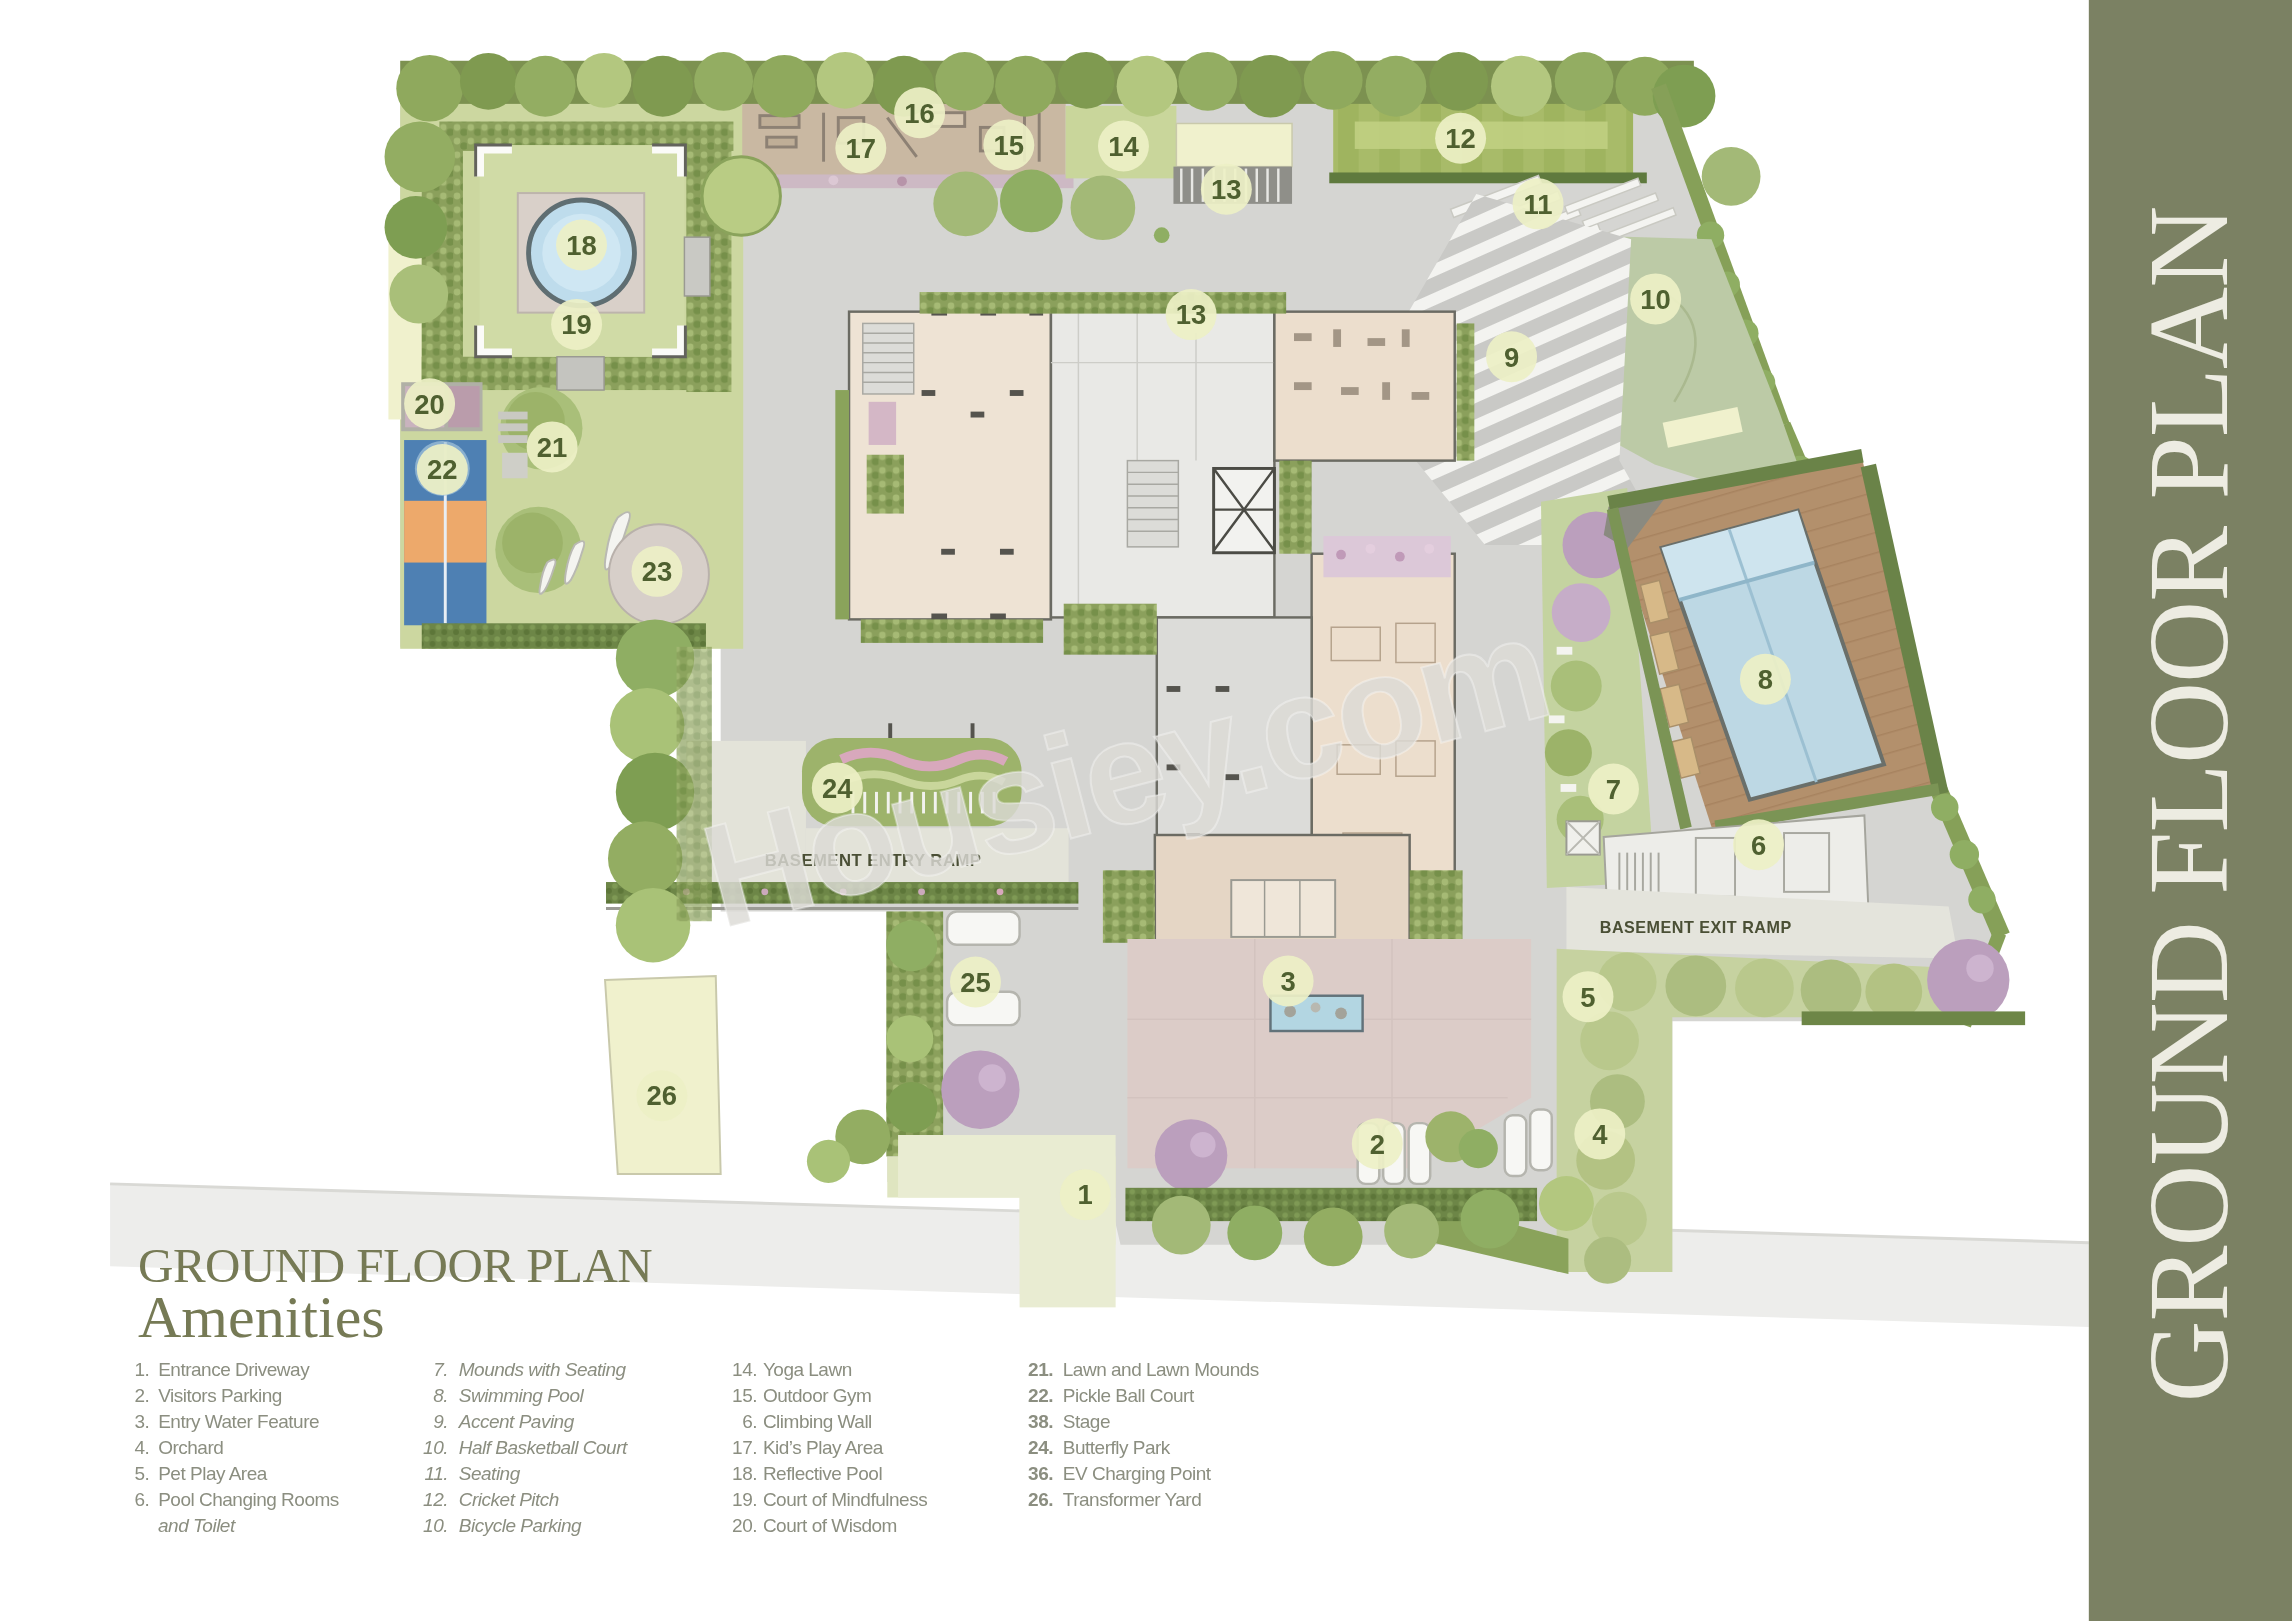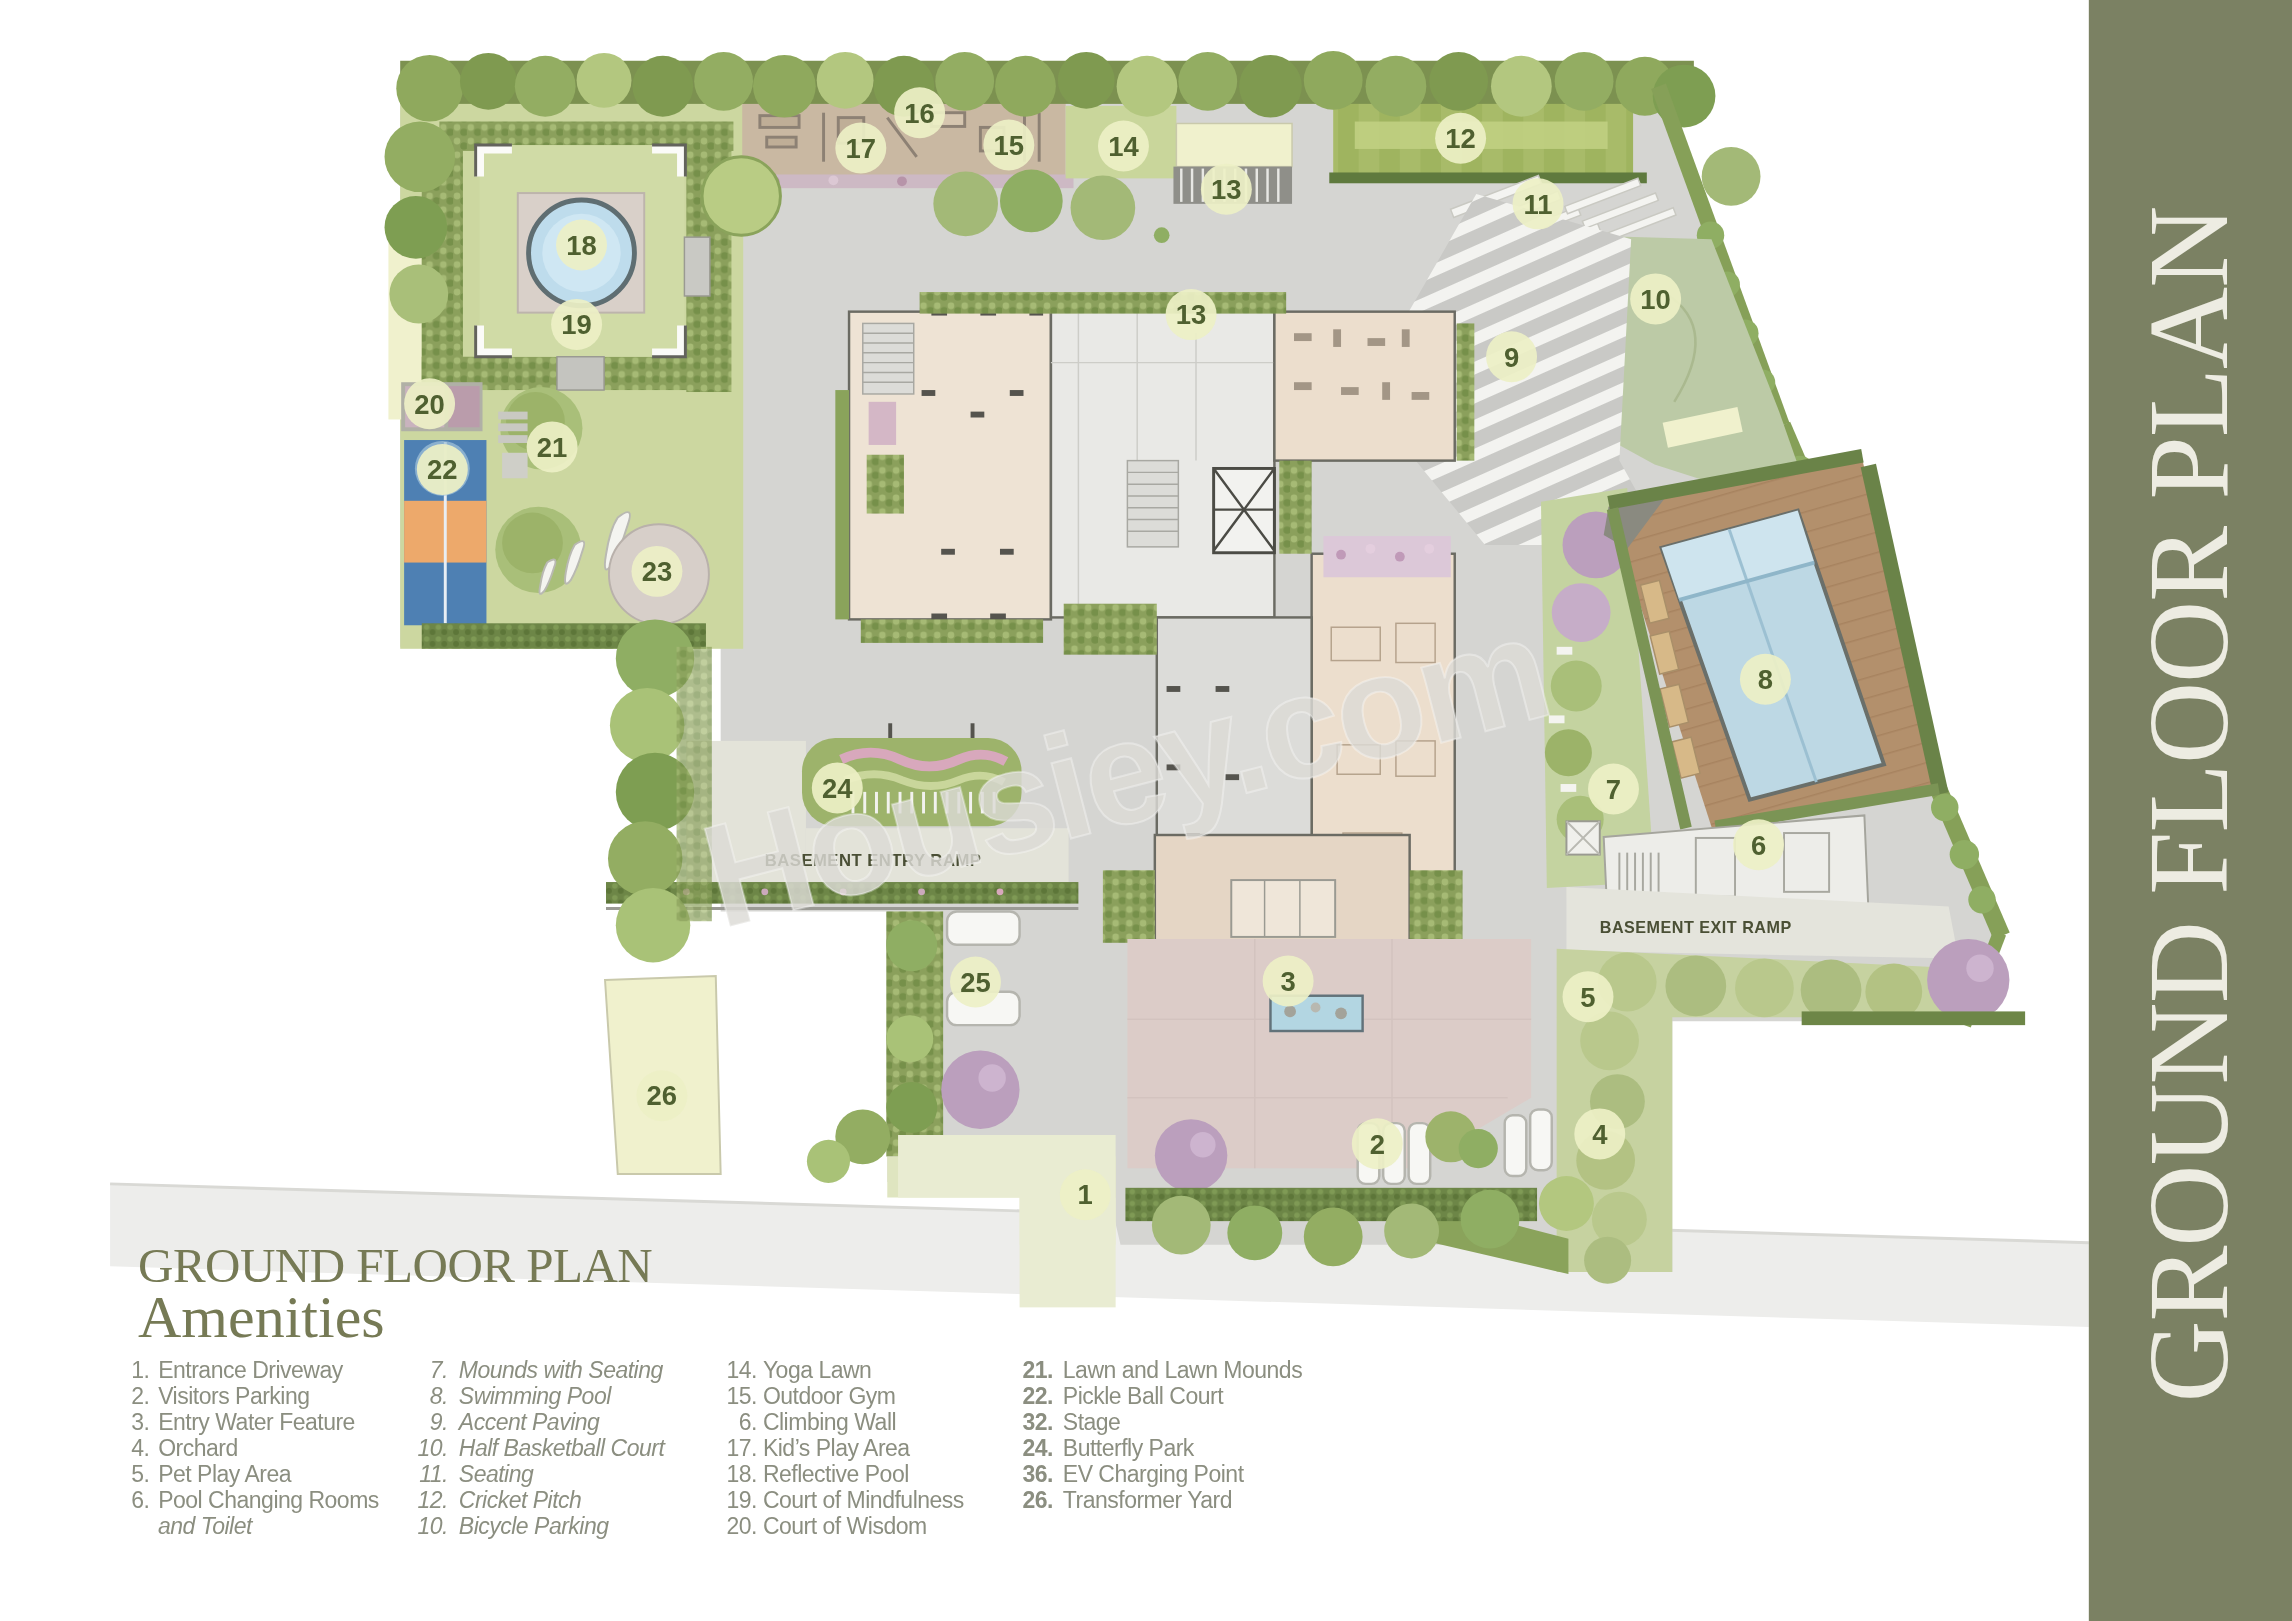--- a/index.html
+++ b/index.html
@@ -5,21 +5,21 @@
   html,body{margin:0;padding:0;background:#ffffff;}
   body{width:2293px;height:1621px;position:relative;overflow:hidden;
        font-family:"Liberation Sans", sans-serif;}
   #plan{position:absolute;left:0;top:0;}
   .ttl{position:absolute;left:138px;top:1241px;
        font-family:"Liberation Serif", serif;font-size:49px;letter-spacing:-0.5px;line-height:1;
        color:#767a55;white-space:nowrap;}
   .sub{position:absolute;left:138px;top:1287px;
        font-family:"Liberation Serif", serif;font-size:60px;line-height:1;
        color:#767a55;white-space:nowrap;}
-  .leg{position:absolute;top:1357px;font-size:23px;letter-spacing:-0.5px;line-height:26px;
+  .leg{position:absolute;top:1357px;font-size:19px;letter-spacing:-0.5px;line-height:26px;
        color:#8b8e80;white-space:nowrap;}
   .leg .n{display:inline-block;text-align:right;}
   .c1{left:122px;} .c1 .n{width:27.4px;margin-right:8.8px;}
   .c2{left:413px;font-style:italic;} .c2 .n{width:35px;margin-right:10.8px;}
   .c3{left:722px;} .c3 .n{width:35px;margin-right:5.9px;}
   .c4{left:1018px;} .c4 .n{width:35px;margin-right:9.8px;font-weight:bold;}
   .ind{padding-left:36px;font-style:italic;}
 </style>
 </head>
 <body>
@@ -622,17 +622,17 @@
 <div class="leg c3"><span class="n">14.</span>Yoga Lawn<br>
 <span class="n">15.</span>Outdoor Gym<br>
 <span class="n">6.</span>Climbing Wall<br>
 <span class="n">17.</span>Kid’s Play Area<br>
 <span class="n">18.</span>Reflective Pool<br>
 <span class="n">19.</span>Court of Mindfulness<br>
 <span class="n">20.</span>Court of Wisdom</div>
 
 <div class="leg c4"><span class="n">21.</span>Lawn and Lawn Mounds<br>
 <span class="n">22.</span>Pickle Ball Court<br>
-<span class="n">32.</span>Stage<br>
+<span class="n">38.</span>Stage<br>
 <span class="n">24.</span>Butterfly Park<br>
 <span class="n">36.</span>EV Charging Point<br>
 <span class="n">26.</span>Transformer Yard</div>
 
 
 </body></html>

